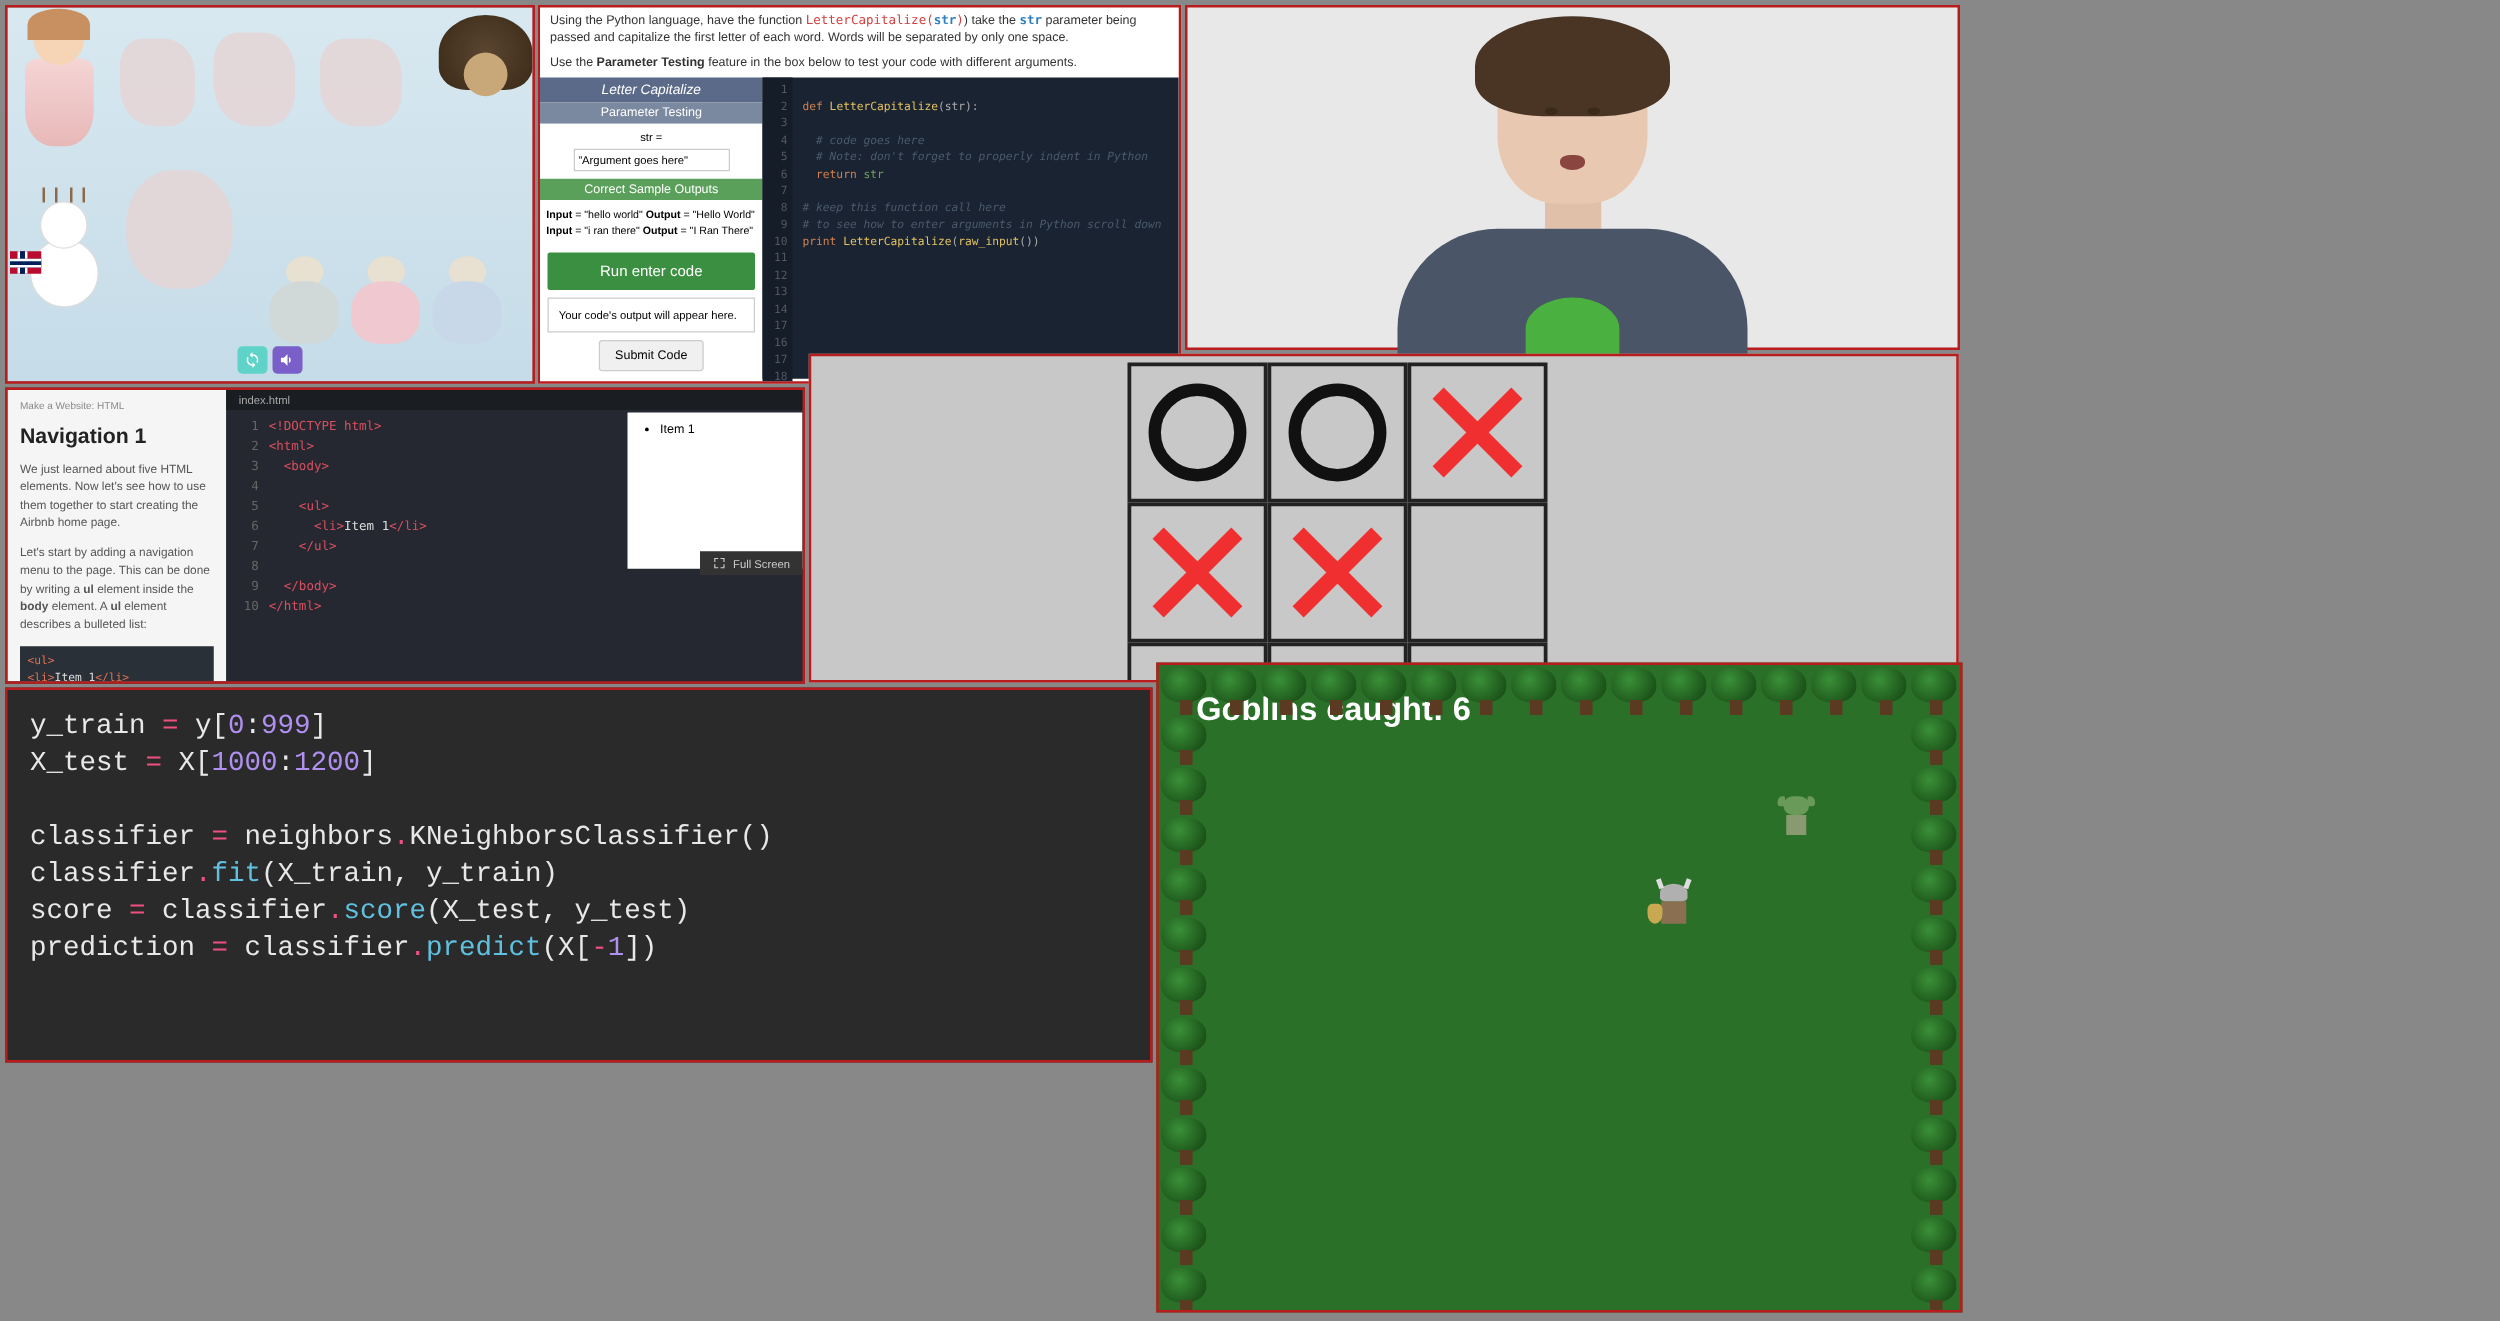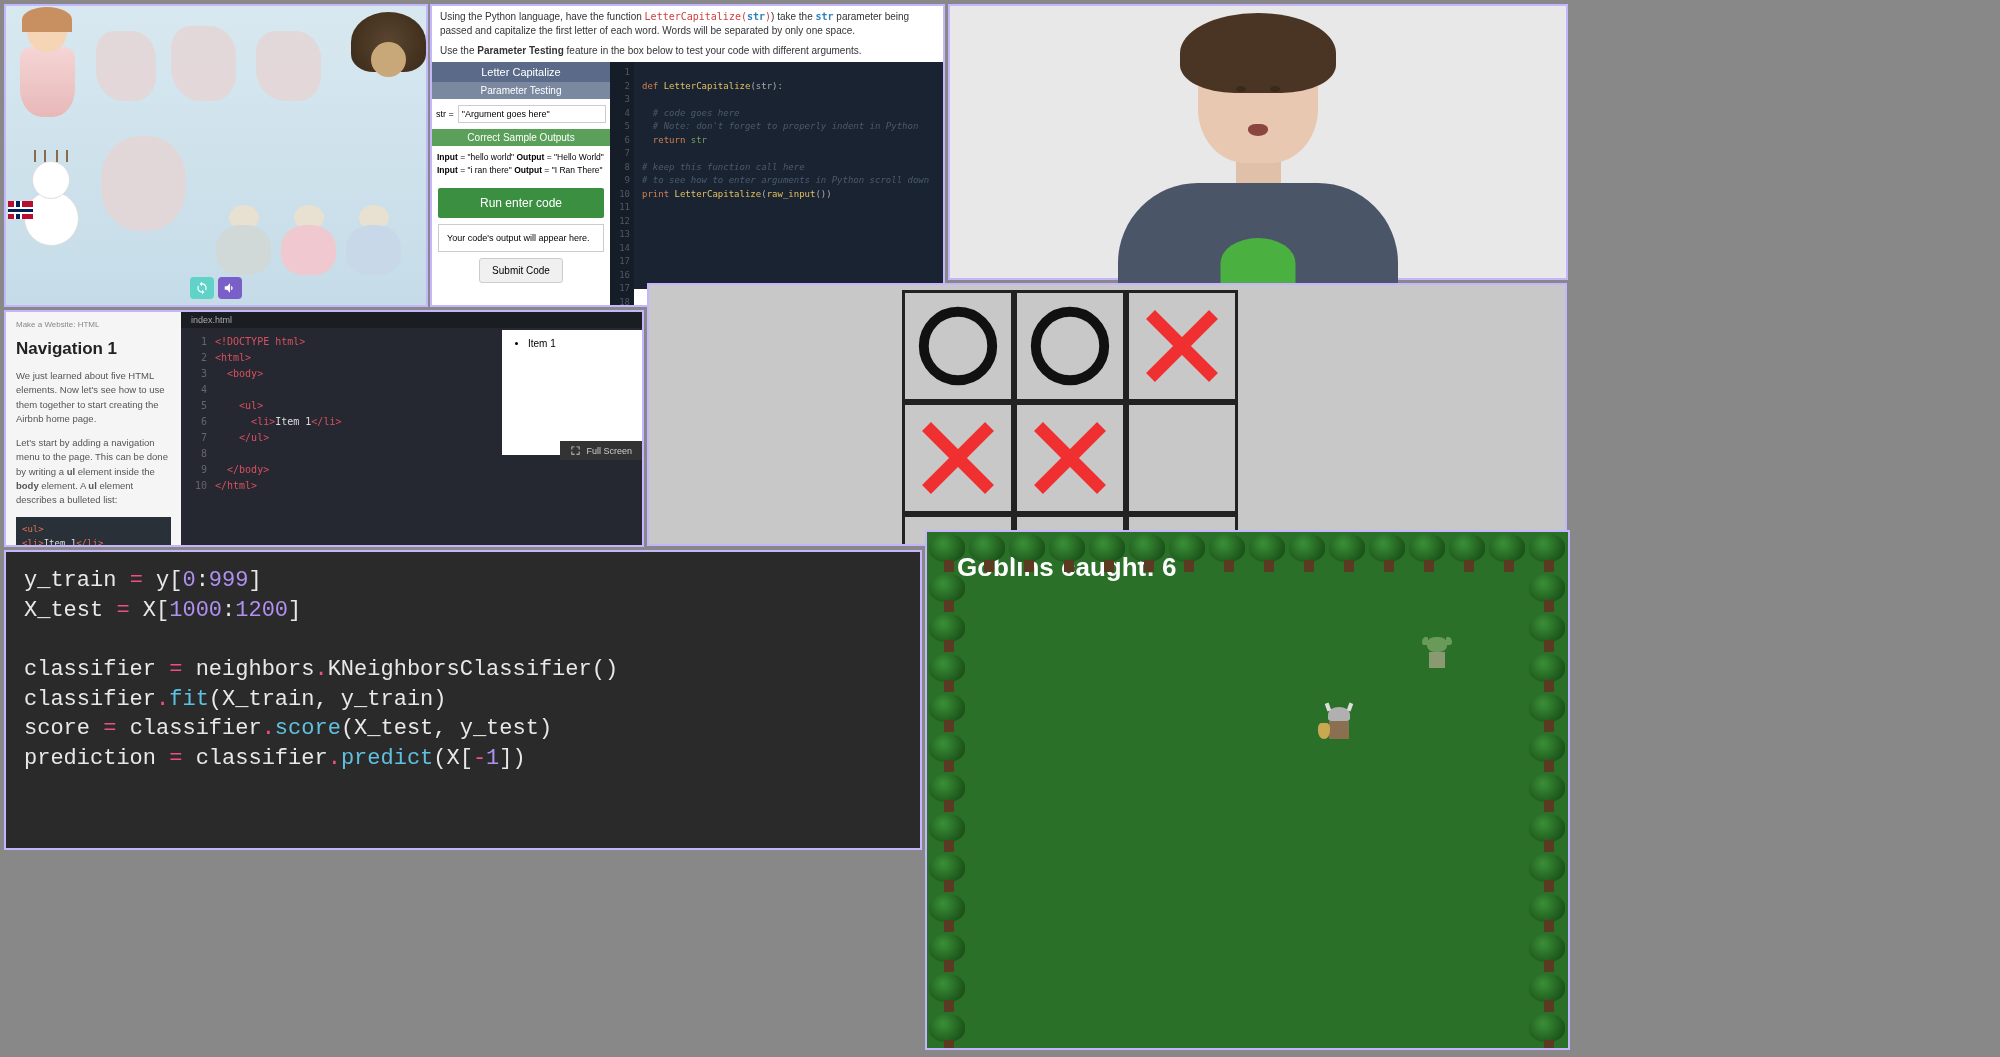--- a/index.html
+++ b/index.html
@@ -1,17 +1,17 @@
 <!DOCTYPE html>
 <html><head>
 <meta charset="utf-8">
 <style>
 * { box-sizing: border-box; margin: 0; padding: 0; }
 body { font-family: Arial, sans-serif; background: #888; width: 2000px; height: 1057px; position: relative; overflow: hidden; }
-.panel { position: absolute; border: 2px solid #c4b5fd; background: #fff; }
+.panel { position: absolute; border: 2px solid #b91c1c; background: #fff; }
 
 
 .p1 { left: 4px; top: 4px; width: 424px; height: 303px; background: linear-gradient(180deg, #d8e8f0 0%, #c5dce8 100%); overflow: hidden; }
 .p1 .shape { position: absolute; background: #e5d5d5; border-radius: 30% 40% 35% 45%; opacity: 0.85; }
 .p1 .char { position: absolute; }
 .p1 .girl { left: 6px; top: 6px; width: 70px; height: 120px; }
 .p1 .girl-head { width: 40px; height: 40px; background: #f5d5b5; border-radius: 50%; margin: 0 auto; position: relative; }
 .p1 .girl-hair { position: absolute; top: -5px; left: -5px; right: -5px; height: 25px; background: #c89060; border-radius: 50% 50% 0 0; }
 .p1 .girl-body { width: 55px; height: 70px; background: linear-gradient(180deg, #f5d5d5, #e8b8b8); border-radius: 10px 10px 40% 40%; margin: -5px auto 0; }
 .p1 .hedgehog { left: 345px; top: 6px; width: 75px; height: 90px; }
@@ -41,23 +41,23 @@
 .p1 .ctrl-btn svg { width: 14px; height: 14px; fill: #fff; }
 
 
 .p2 { left: 430px; top: 4px; width: 515px; height: 303px; background: #fff; font-size: 10px; overflow: hidden; }
 .p2 .desc { padding: 4px 8px; color: #333; line-height: 1.4; }
 .p2 .desc .fn { color: #d04040; font-family: monospace; }
 .p2 .desc .param { color: #3080c0; font-family: monospace; font-weight: bold; }
 .p2 .desc b { font-weight: bold; }
 .p2 .cols { display: flex; }
 .p2 .left-col { width: 178px; }
-.p2 .header-bar { background: #5a6a88; color: #fff; text-align: center; padding: 4px; font-size: 11px; }
+.p2 .header-bar { background: #5a6a88; color: #fff; text-align: center; padding: 4px; font-size: 11px; font-style: italic; }
 .p2 .sub-bar { background: #7a88a0; color: #fff; text-align: center; padding: 3px; font-size: 10px; }
-.p2 .input-row { padding: 6px 4px; display: flex; align-items: center; gap: 4px; background: #fff; }
+.p2 .input-row { padding: 6px 4px; display: flex; align-items: center; gap: 4px; background: #fff; flex-direction: column; }
 .p2 .input-row label { font-size: 9px; }
 .p2 .input-row input { flex: 1; border: 1px solid #ccc; padding: 3px; font-size: 9px; }
 .p2 .green-bar { background: #5aa05a; color: #fff; text-align: center; padding: 3px; font-size: 10px; }
 .p2 .io-box { padding: 5px; font-size: 8.5px; line-height: 1.5; }
 .p2 .run-btn { background: #3a9040; color: #fff; text-align: center; padding: 8px; margin: 6px; font-size: 12px; cursor: pointer; border-radius: 2px; }
 .p2 .output-box { border: 1px solid #ccc; margin: 6px; padding: 8px; font-size: 9px; }
 .p2 .submit-btn { background: #f0f0f0; border: 1px solid #ccc; padding: 6px 12px; margin: 6px auto; display: block; font-size: 10px; cursor: pointer; border-radius: 3px; }
 .p2 .editor { flex: 1; background: #1a2332; color: #aaa; font-family: monospace; font-size: 9px; padding: 4px; position: relative; }
 .p2 .editor .gutter { position: absolute; left: 0; top: 0; width: 24px; background: #151d28; color: #556; text-align: right; padding: 4px 4px 0 0; line-height: 1.5; }
 .p2 .editor .code { margin-left: 28px; line-height: 1.5; white-space: pre; }

